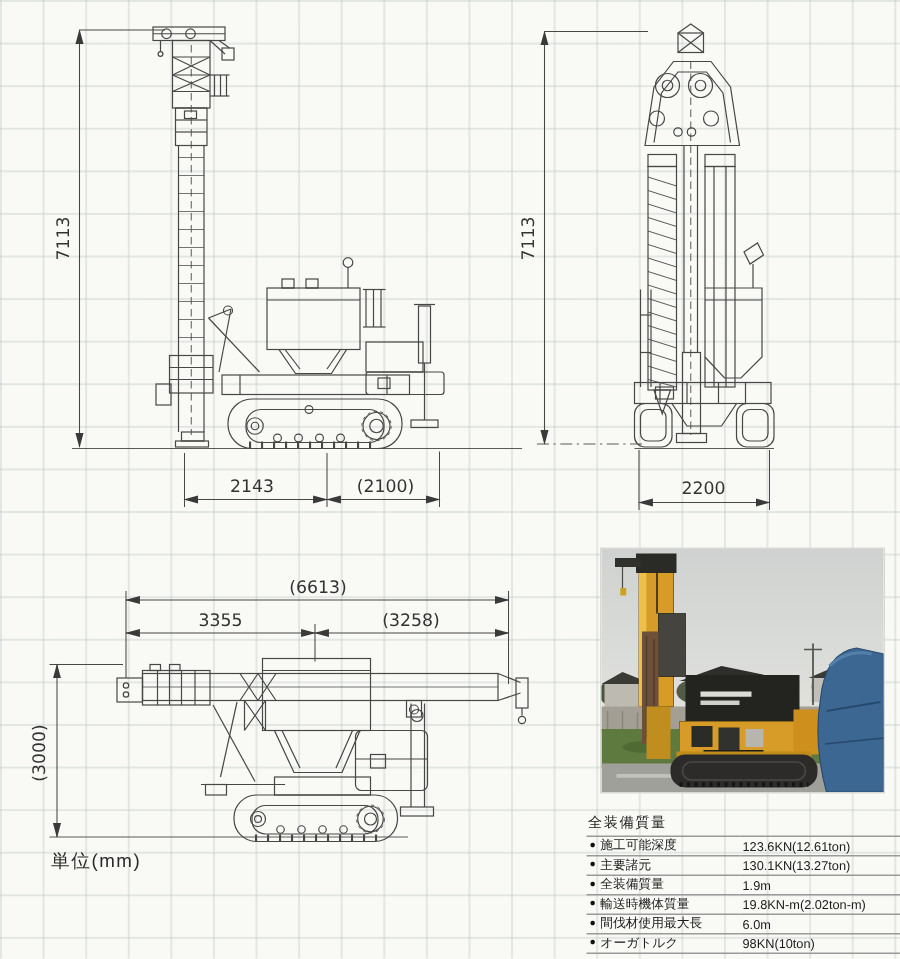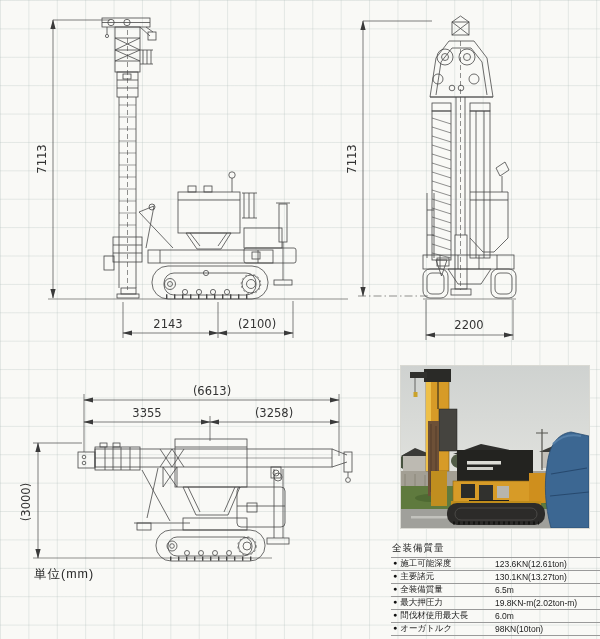--- a/index.html
+++ b/index.html
@@ -401,24 +401,24 @@
       <tr>
         <td class="lbl"><span class="bullet">●</span><span>施工可能深度</span></td>
         <td class="val">123.6KN(12.61ton)</td>
       </tr>
       <tr>
         <td class="lbl"><span class="bullet">●</span><span>主要諸元</span></td>
         <td class="val">130.1KN(13.27ton)</td>
       </tr>
       <tr>
         <td class="lbl"><span class="bullet">●</span><span>全装備質量</span></td>
-        <td class="val">6.5m</td>
-      </tr>
-      <tr>
-        <td class="lbl"><span class="bullet">●</span><span>最大押圧力</span></td>
+        <td class="val">1.9m</td>
+      </tr>
+      <tr>
+        <td class="lbl"><span class="bullet">●</span><span>輸送時機体質量</span></td>
         <td class="val">19.8KN-m(2.02ton-m)</td>
       </tr>
       <tr>
         <td class="lbl"><span class="bullet">●</span><span>間伐材使用最大長</span></td>
         <td class="val">6.0m</td>
       </tr>
       <tr>
         <td class="lbl"><span class="bullet">●</span><span>オーガトルク</span></td>
         <td class="val">98KN(10ton)</td>
       </tr>

